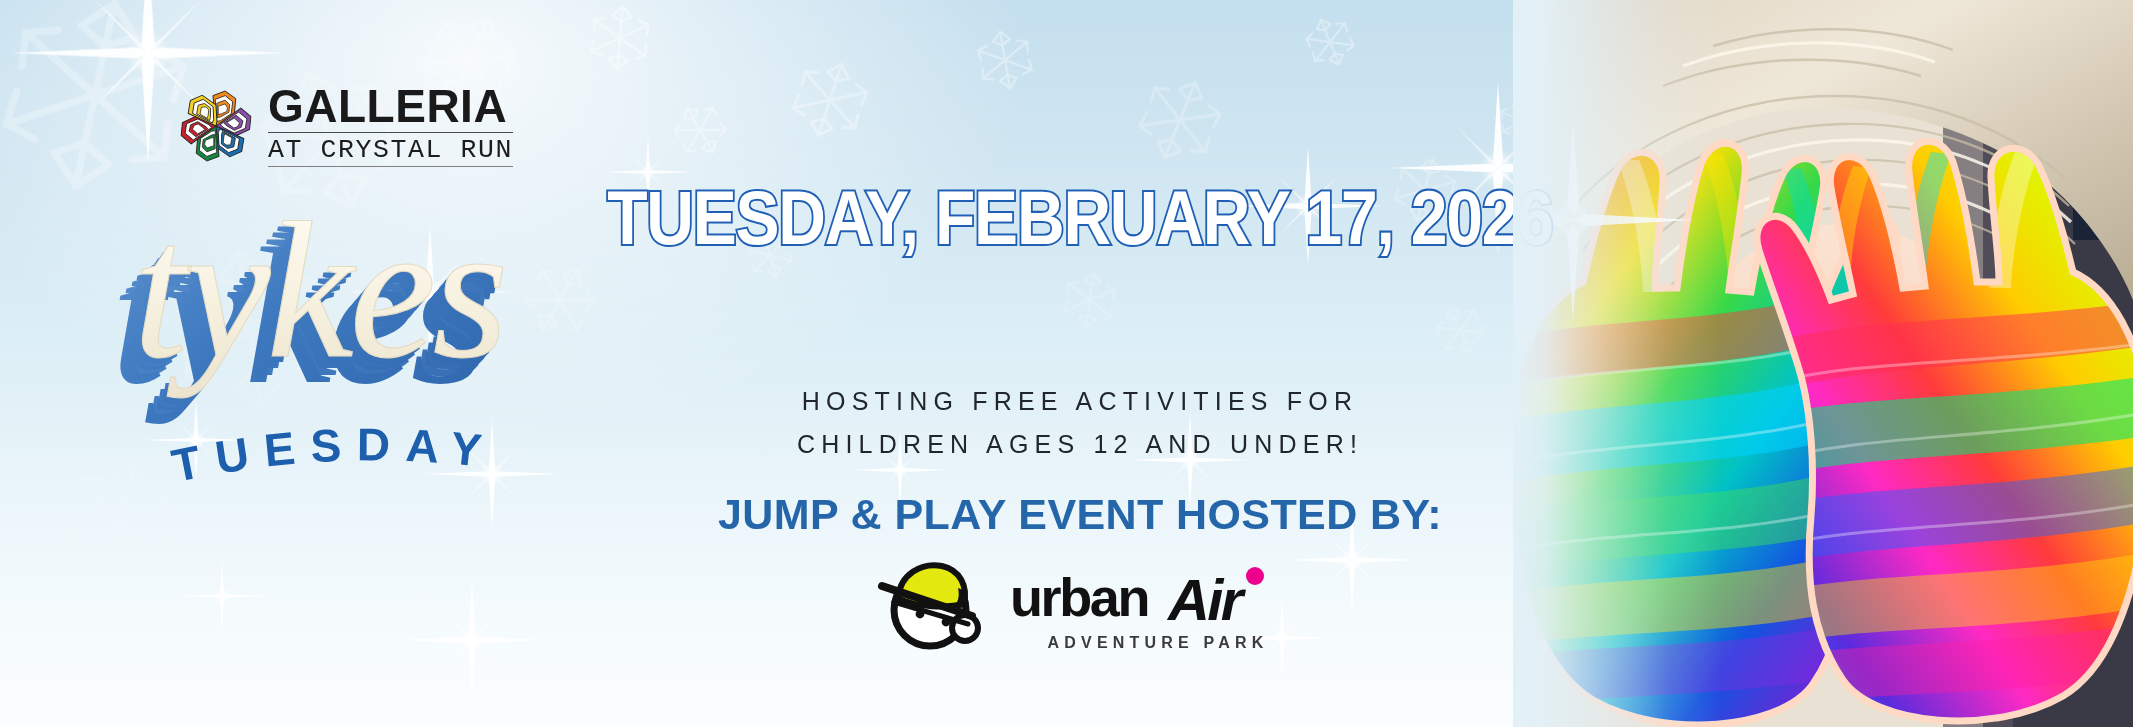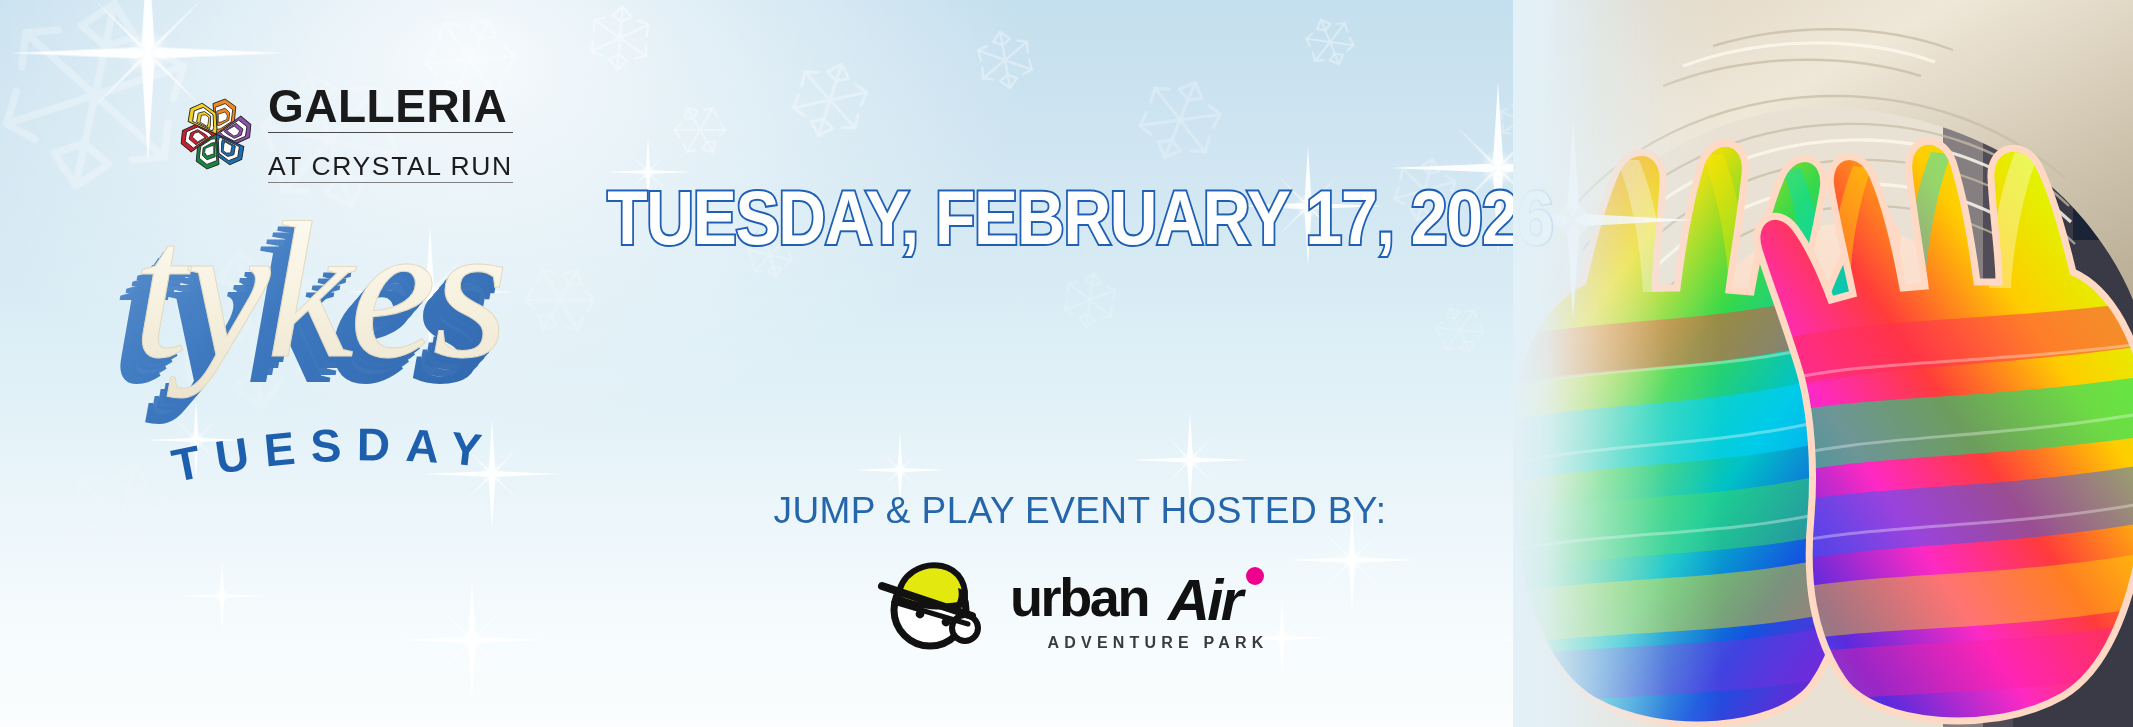--- a/index.html
+++ b/index.html
@@ -42,30 +42,30 @@
     position:absolute; left:0; top:0;
     width:700px; height:727px;
   }
 
   
   .galleria-lockup {
     position:absolute; left:178px; top:84px;
     display:flex; align-items:center; gap:14px;
   }
   .galleria-mark { width:76px; height:76px; flex:0 0 76px; }
-  .galleria-text { display:flex; flex-direction:column;gap:16px; }
+  .galleria-text { display:flex; flex-direction:column; }
   .galleria-word {
     font-family:"Liberation Sans", sans-serif;
     font-weight:700; font-size:46px; letter-spacing:0.5px;
     color:#1a1a1a; line-height:0.98;
     padding-bottom:3px;
     border-bottom:1.6px solid #4a4a4a;
   }
   .galleria-sub {
-    font-family:Liberation Sans, sans-serif;
+    font-family:Liberation Mono, monospace;
     font-size:26.5px; letter-spacing:1.6px;
     color:#1c1c1c; line-height:1.18;
     padding-top:2px; text-align:center;
     border-bottom:1.1px solid #808080;
   }
 
   
   .tykes-wrap { position:absolute; left:123px; top:196px; width:470px; height:220px; }
   .tykes-wrap svg { width:100%; height:100%; overflow:visible; }
 
@@ -99,22 +99,22 @@
     letter-spacing:6.2px;
     color:#20262b;
     line-height:1.72;
     text-align:center;
   }
   .activities .l { display:block; white-space:nowrap; }
 
   .hosted-by {
     position:absolute; left:0; top:490px; width:960px;
     font-family:"Liberation Sans", sans-serif;
-    font-weight:400;
-    font-size:37px;
+    font-weight:700;
+    font-size:43px;
     letter-spacing:0.4px;
     color:#2566ab;
     text-align:center;
   }
 
   
   .urbanair { position:absolute; left:268px; top:552px; width:430px; height:108px;text-decoration:underline; }
   .urbanair svg { width:100%; height:100%; overflow:visible; }
 </style>
 </head>
@@ -484,20 +484,24 @@
 
   <div class="center-col">
 
     <div class="date-line">
       <svg viewBox="0 0 960 92">
         <text x="480" y="68" text-anchor="middle" font-family="'Liberation Sans', sans-serif" font-size="66" font-weight="700" letter-spacing="-1.2" transform="scale(1.0,1.14)" transform-origin="480 68" fill="#ffffff" stroke="#1f5fb5" stroke-width="3.6" paint-order="stroke fill">TUESDAY, FEBRUARY 17, 2026</text>
       </svg>
     </div>
 
 
+    <div class="activities">
+      <span class="l">HOSTING FREE ACTIVITIES FOR</span>
+      <span class="l">CHILDREN AGES 12 AND UNDER!</span>
+    </div>
 
     <div class="hosted-by">JUMP &amp; PLAY EVENT HOSTED BY:</div>
 
     <div class="urbanair">
       <svg viewBox="0 0 430 108">
 
         <g>
 
           <circle cx="62" cy="58" r="36" fill="#ffffff" stroke="#111111" stroke-width="7"></circle>
 

